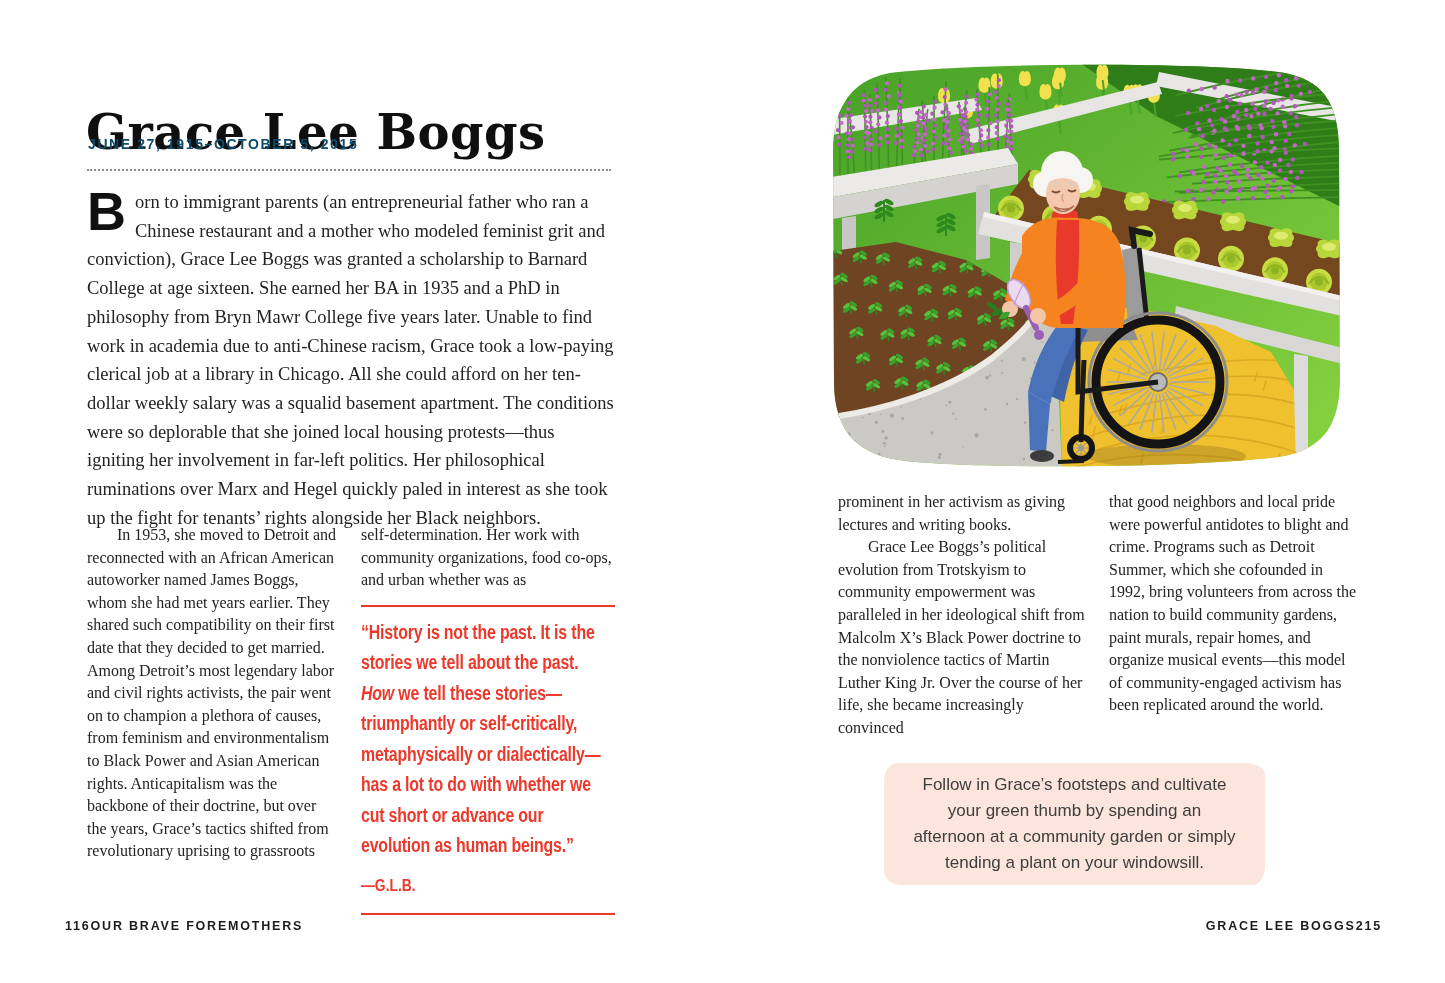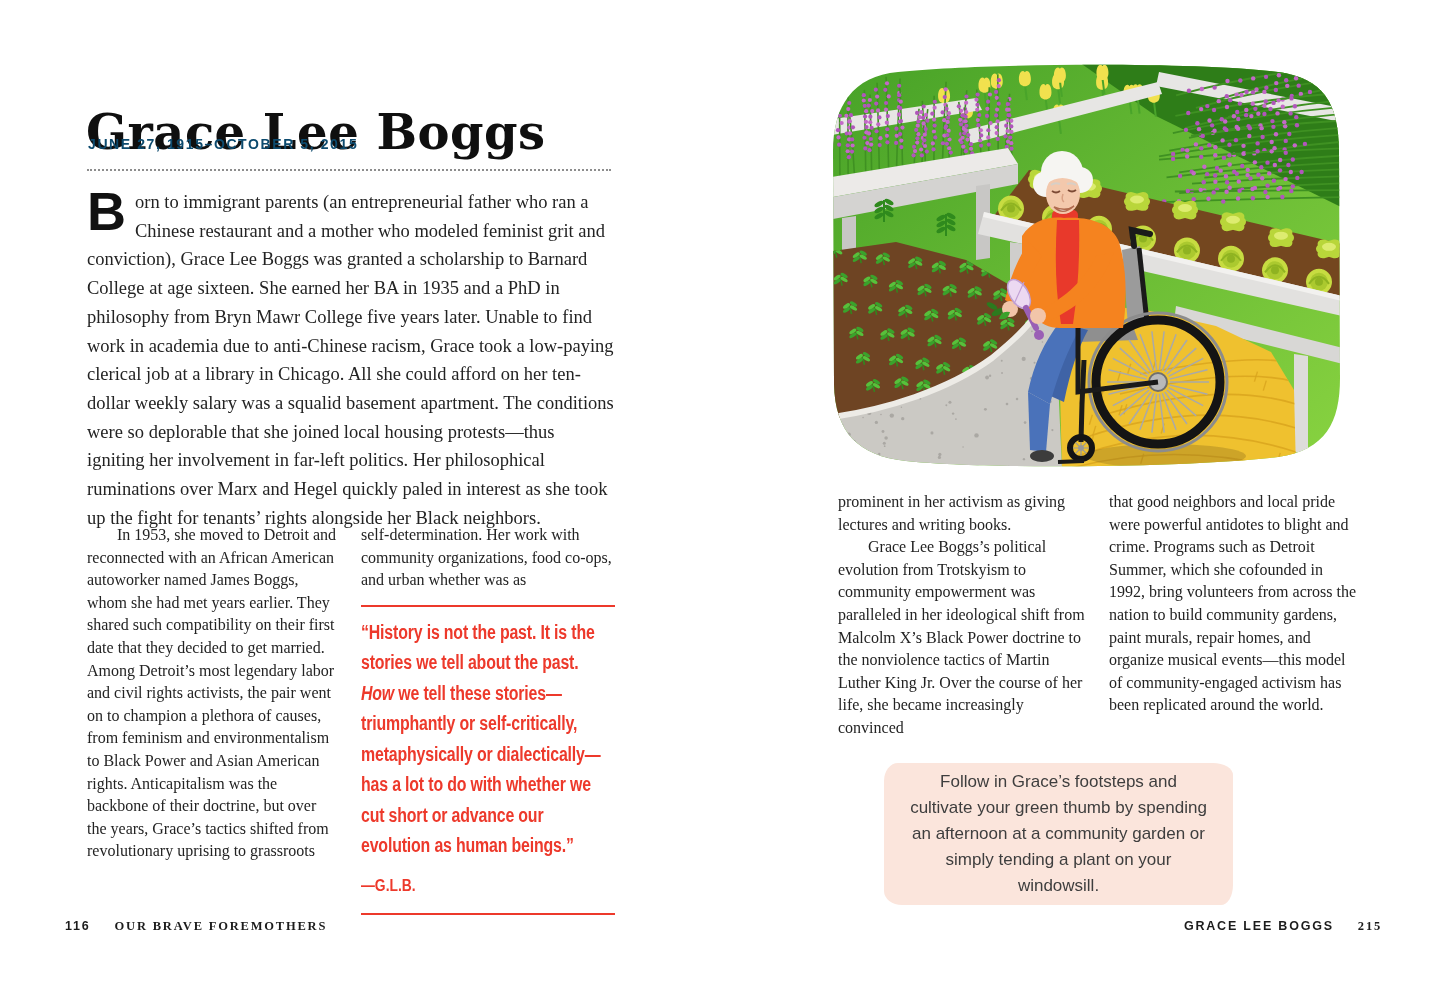--- a/index.html
+++ b/index.html
@@ -26,32 +26,32 @@
   .condensed{width:312px;transform:scaleX(0.815);transform-origin:0 0;}
   .quote{font-family:"Liberation Sans",sans-serif;font-weight:bold;font-size:19.5px;
          line-height:30.5px;color:#ed392b;letter-spacing:-0.2px;}
   .quote em{font-style:italic;}
   .attr{font-family:"Liberation Sans",sans-serif;font-weight:bold;font-size:17px;
         color:#ed392b;margin-top:14px;}
 
   
   .illus{position:absolute;left:826px;top:60px;width:520px;height:410px;}
   .cols-right{position:absolute;left:838px;top:491px;width:524px;display:flex;gap:18px;}
-  .callout{position:absolute;left:884px;top:763px;width:349px;min-height:122px;
+  .callout{position:absolute;left:884px;top:763px;width:381px;min-height:122px;
            background:#fbe5dc;border-radius:14px 20px 12px 18px/18px 12px 20px 14px;
            display:flex;align-items:center;justify-content:center;text-align:center;
            font-family:"Liberation Sans",sans-serif;font-size:17px;line-height:26px;
            color:#3e3e3e;padding:6px 26px;box-sizing:border-box;}
 
   
   .footer{position:absolute;top:919px;font-family:"Liberation Sans",sans-serif;
           font-weight:bold;font-size:12.5px;letter-spacing:1.8px;color:#1c1c1c;white-space:nowrap;}
   .footer-left{left:65px;}
   .footer-right{right:63px;}
-  .footer span + span{margin-left:24px;font-family:Liberation Serif, serif;}
+  .footer span + span{}
 </style>
 </head>
 <body>
 
 <div class="page">
 
   <h1 class="title">Grace Lee Boggs</h1>
   <div class="dates">JUNE 27, 1915–OCTOBER 5, 2015</div>
   <div class="dotrule"></div>
 

